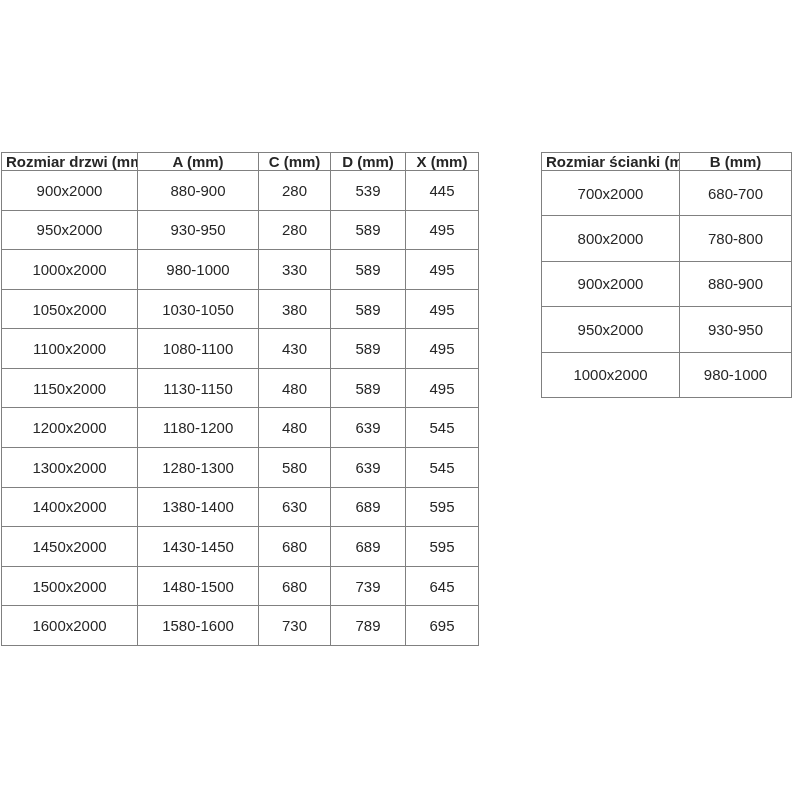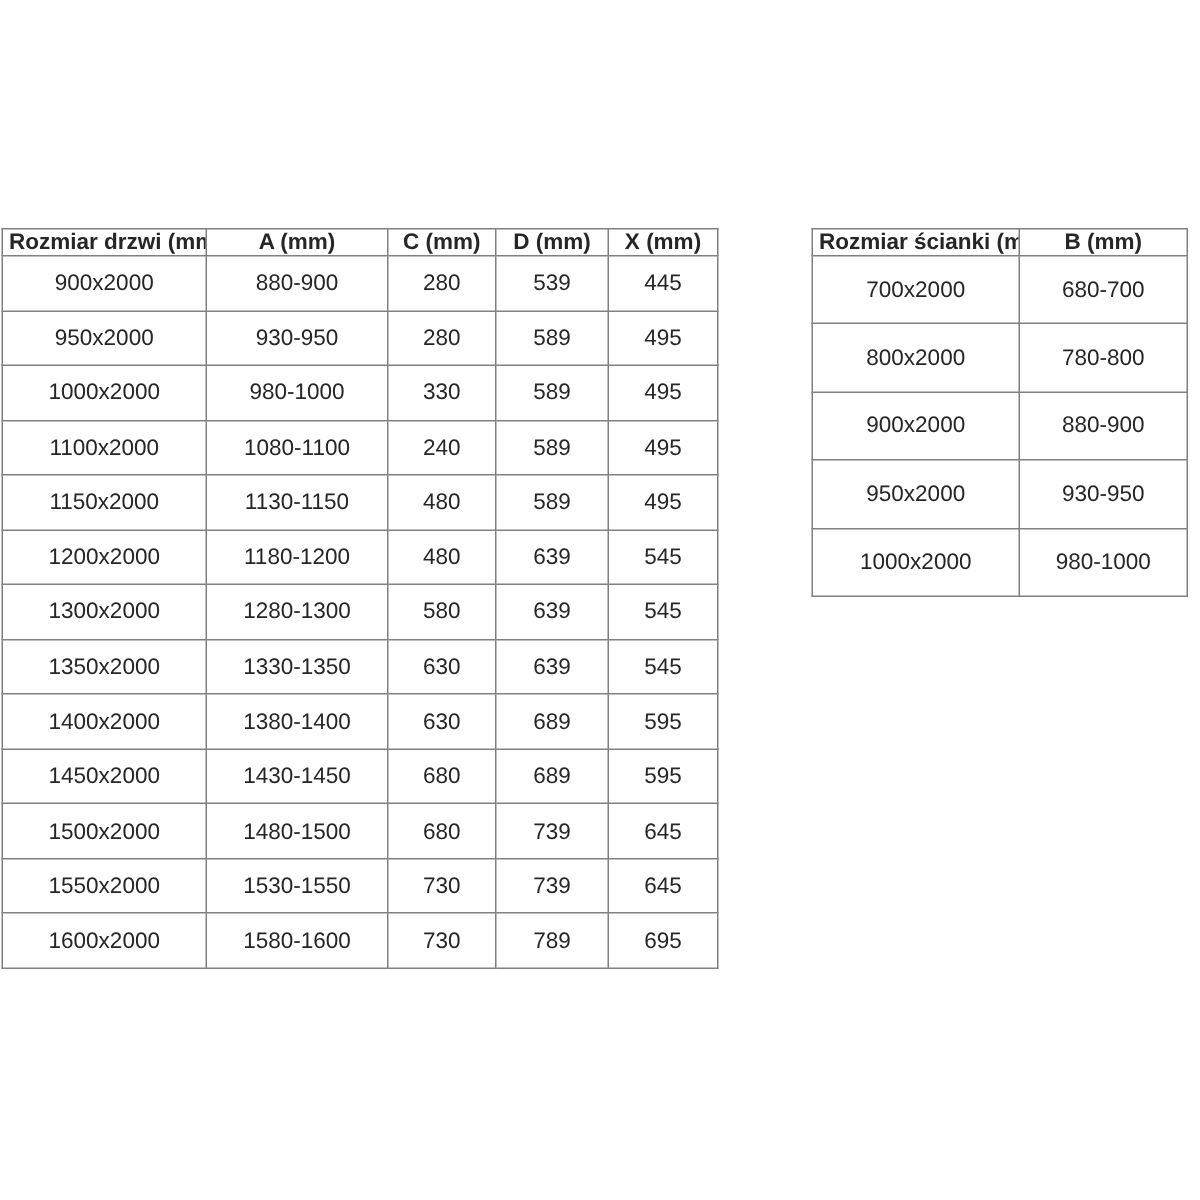--- a/index.html
+++ b/index.html
@@ -92,23 +92,30 @@
         <td>495</td>
       </tr>
       <tr>
         <td>1000x2000</td>
         <td>980-1000</td>
         <td>330</td>
         <td>589</td>
         <td>495</td>
       </tr>
       <tr>
+        <td>1050x2000</td>
+        <td>1030-1050</td>
+        <td>380</td>
+        <td>589</td>
+        <td>495</td>
+      </tr>
+      <tr>
         <td>1100x2000</td>
         <td>1080-1100</td>
-        <td>240</td>
+        <td>430</td>
         <td>589</td>
         <td>495</td>
       </tr>
       <tr>
         <td>1150x2000</td>
         <td>1130-1150</td>
         <td>480</td>
         <td>589</td>
         <td>495</td>
       </tr>
@@ -120,27 +127,20 @@
         <td>545</td>
       </tr>
       <tr>
         <td>1300x2000</td>
         <td>1280-1300</td>
         <td>580</td>
         <td>639</td>
         <td>545</td>
       </tr>
       <tr>
-        <td>1350x2000</td>
-        <td>1330-1350</td>
-        <td>630</td>
-        <td>639</td>
-        <td>545</td>
-      </tr>
-      <tr>
         <td>1400x2000</td>
         <td>1380-1400</td>
         <td>630</td>
         <td>689</td>
         <td>595</td>
       </tr>
       <tr>
         <td>1450x2000</td>
         <td>1430-1450</td>
         <td>680</td>
@@ -148,27 +148,20 @@
         <td>595</td>
       </tr>
       <tr>
         <td>1500x2000</td>
         <td>1480-1500</td>
         <td>680</td>
         <td>739</td>
         <td>645</td>
       </tr>
       <tr>
-        <td>1550x2000</td>
-        <td>1530-1550</td>
-        <td>730</td>
-        <td>739</td>
-        <td>645</td>
-      </tr>
-      <tr>
         <td>1600x2000</td>
         <td>1580-1600</td>
         <td>730</td>
         <td>789</td>
         <td>695</td>
       </tr>
     </tbody>
 </table>
 
 <table id="wall-table" class="size-table">

